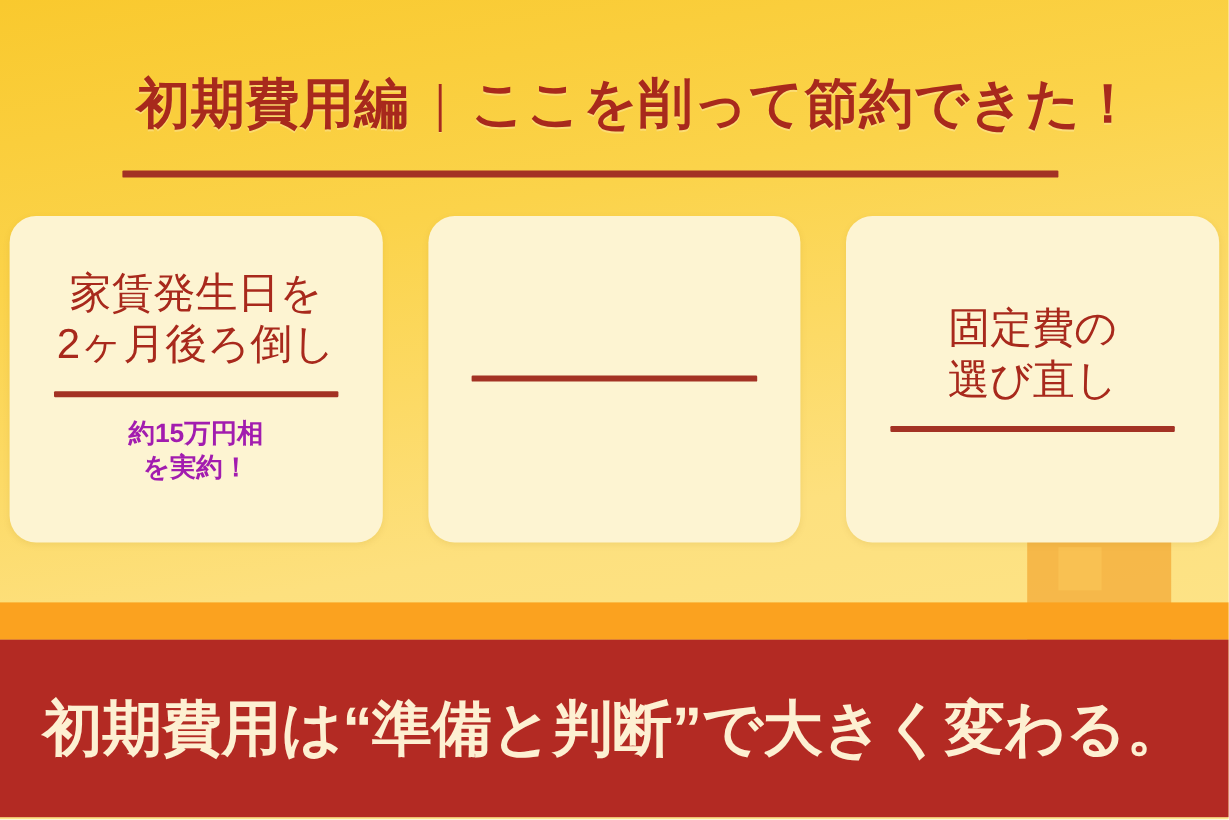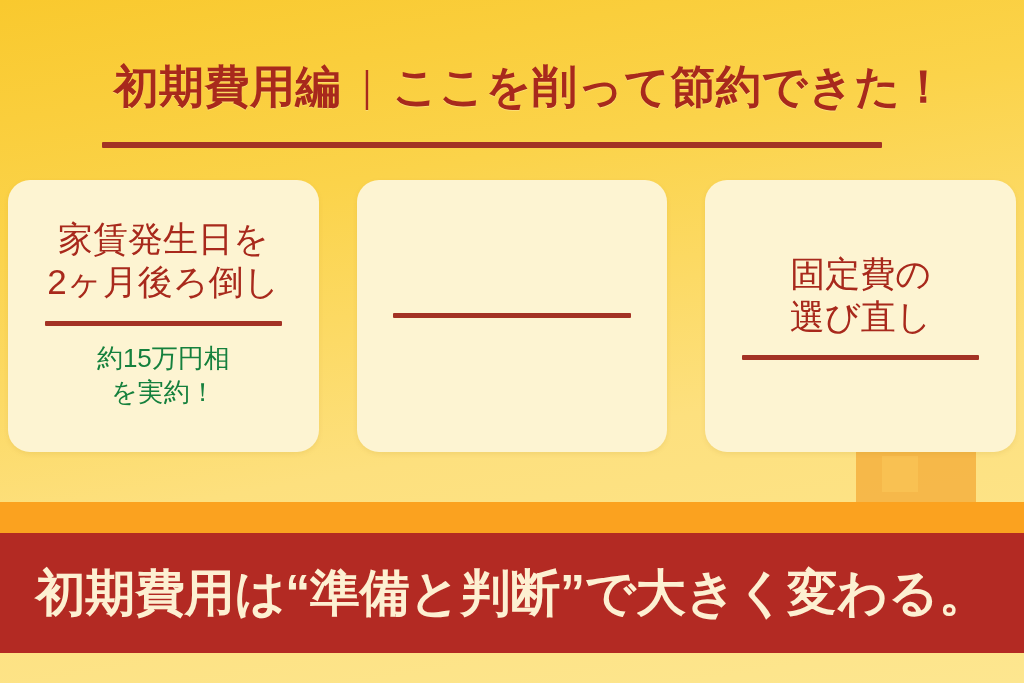--- a/index.html
+++ b/index.html
@@ -98,24 +98,24 @@
     width: 100%;
   }
   .card-divider {
     width: 84%;
     height: 5px;
     background: #a33224;
     margin: 17px 0 15px;
     border-radius: 1px;
   }
   .card-sub {
-    font-size: 26px;
-    font-weight: normal;
+    font-size: 22px;
+    font-weight: bold;
     line-height: 1.33;
-    color: #15803d;
+    color: #a21caf;
     text-align: center;
     white-space: pre-line;
     width: 100%;
   }
 
   
   .band-orange {
     position: absolute;
     left: 0;
     top: 502px;
@@ -123,21 +123,21 @@
     height: 31px;
     background: #fba21f;
   }
 
   
   .banner {
     position: absolute;
     left: 0;
     top: 533px;
     width: 1024px;
-    height: 120px;
+    height: 148px;
     background: #b32a23;
     display: flex;
     align-items: center;
     justify-content: center;
   }
   .banner-text {
     font-size: 50px;
     font-weight: bold;
     line-height: 1.1;
     color: #fdf0d2;

